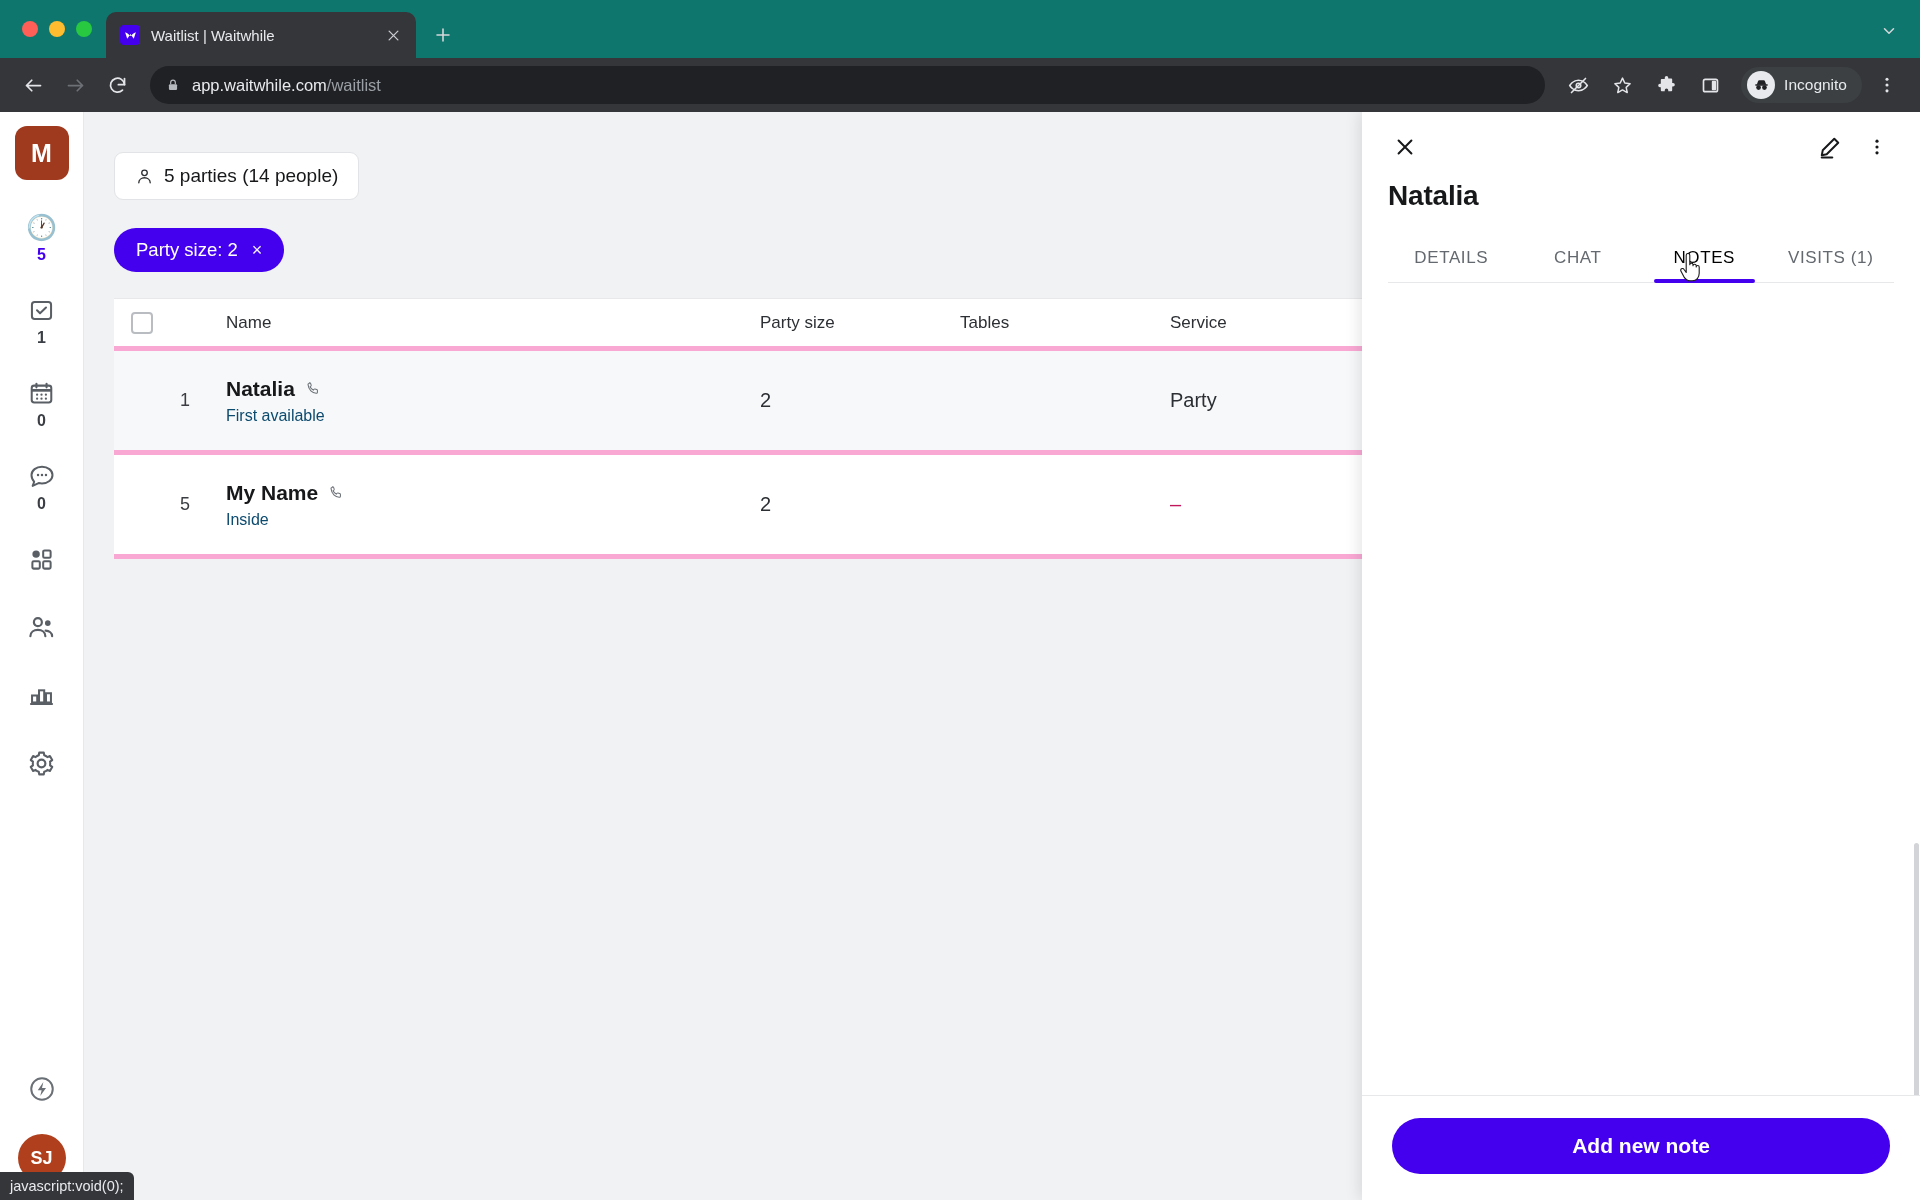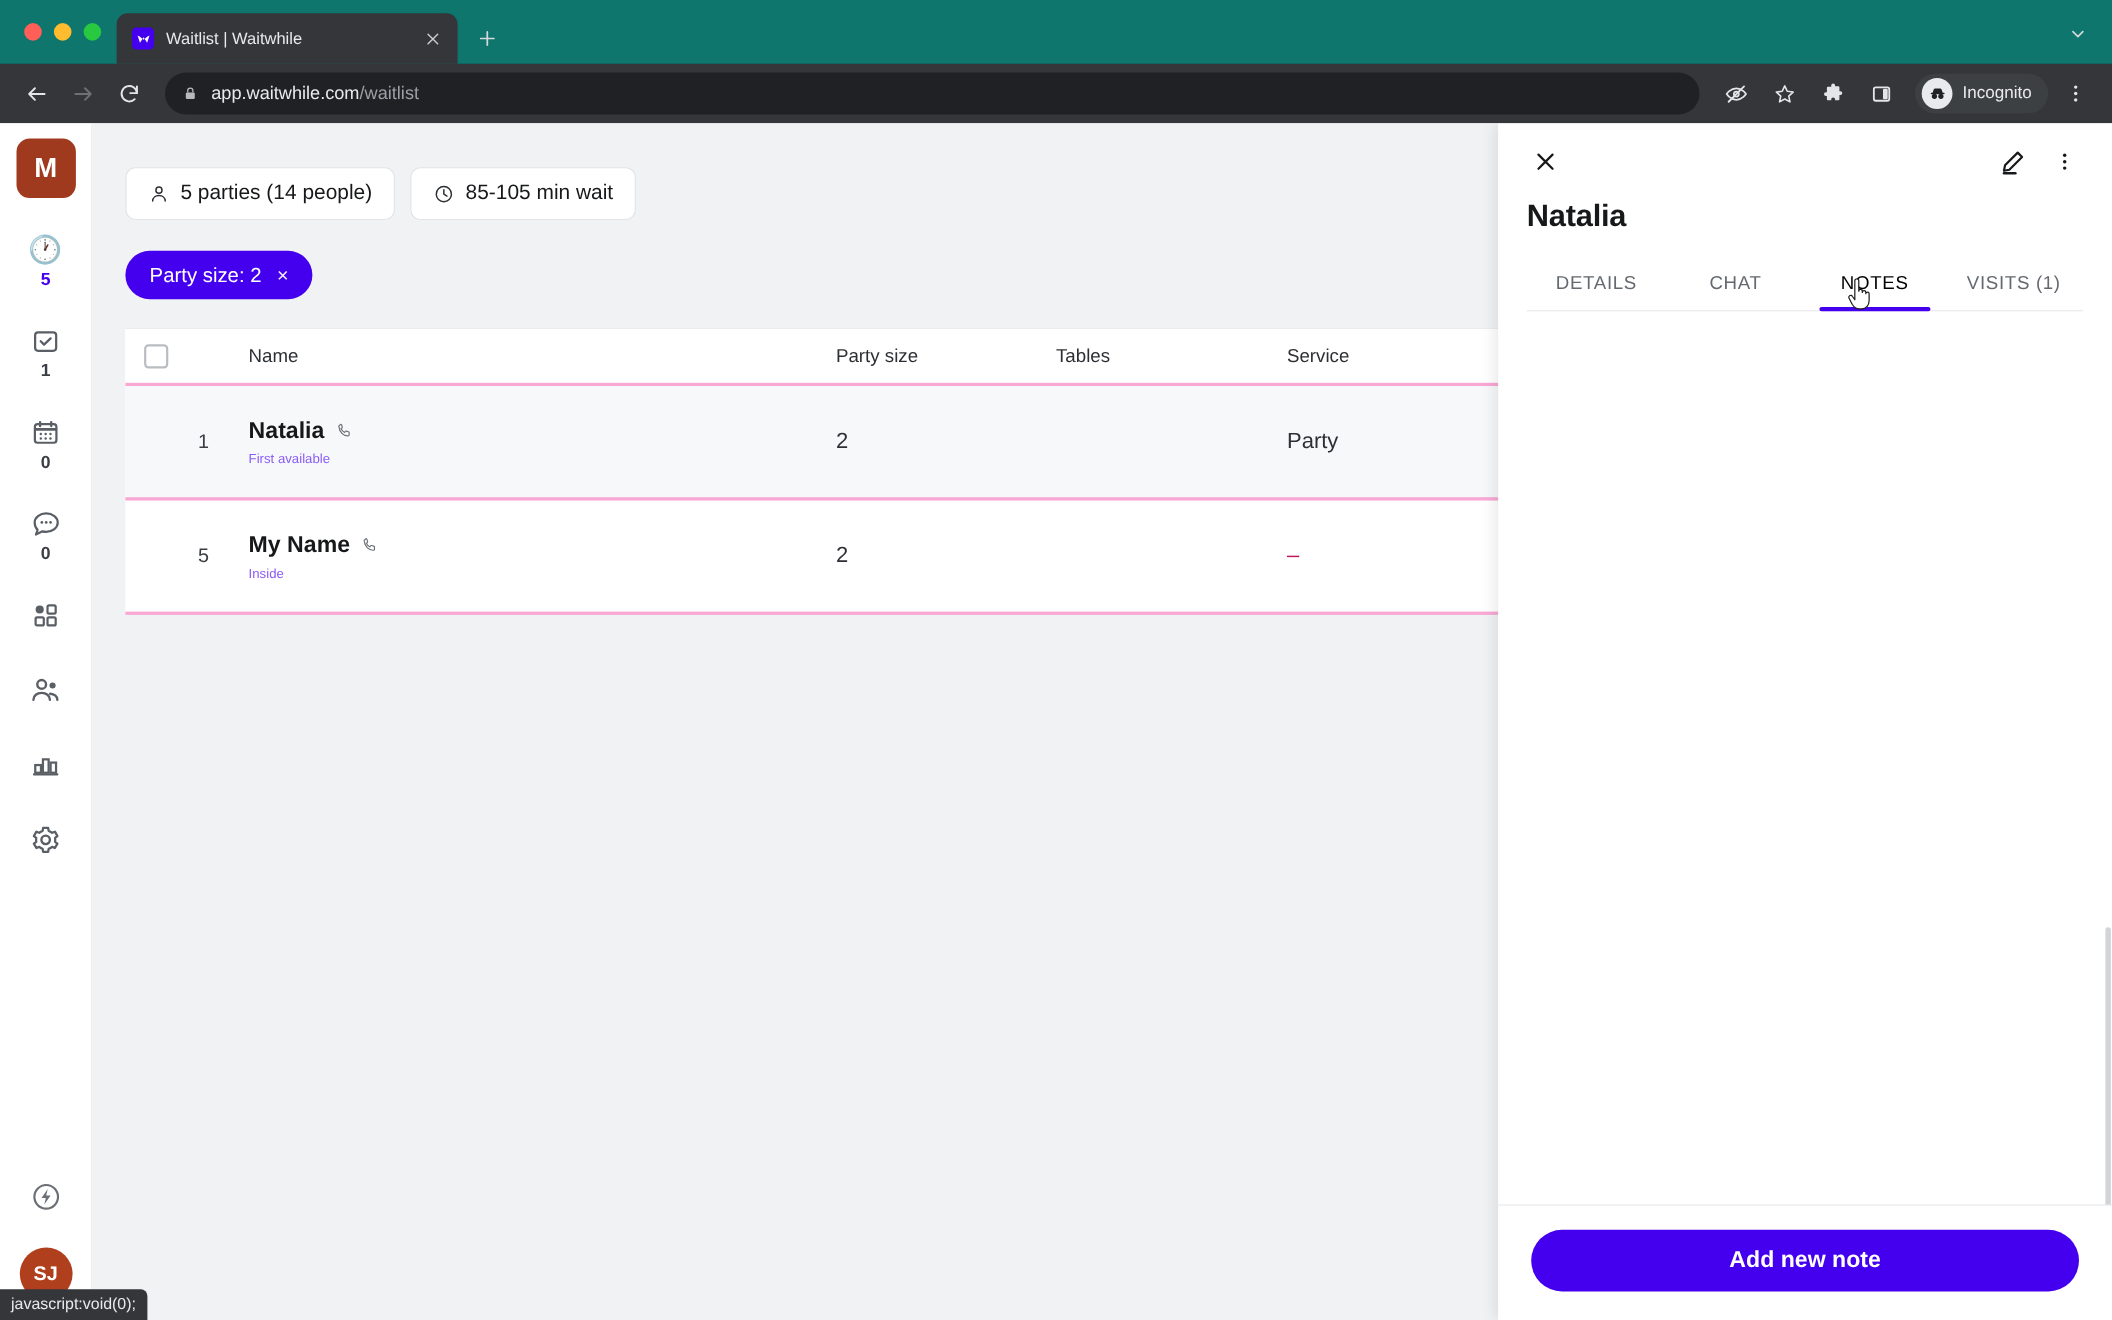--- a/index.html
+++ b/index.html
@@ -131,38 +131,38 @@
 
   .filter-row { margin-bottom:26px; display:flex; }
   .filter-chip {
     height:44px; background:#4400ee; color:#fff; border-radius:22px;
     display:flex; align-items:center; gap:14px; padding:0 22px; font-size:18.5px;
   }
   .filter-x { font-size:18px; line-height:1; opacity:.95; }
 
   
   .table { background:#fff; border-top:1px solid #e8e8ea; width:1278px; }
-  .trow { display:flex; align-items:center; border-bottom:3px solid #f9a8d4; }
+  .trow { display:flex; align-items:center; border-bottom:5px solid #f9a8d4; }
   .thead { height:52px; background:#fff; }
   .thead .cell { font-size:17px; color:#2c2f33; }
   .cell { padding:0 8px; }
   .c-check { width:56px; flex:0 0 56px; display:flex; align-items:center; justify-content:center; }
   .c-num   { width:48px; flex:0 0 48px; text-align:left; font-size:18px; color:#3a3d42; padding-left:10px;}
   .c-name  { flex:1 1 auto; min-width:0; }
   .c-party { width:200px; flex:0 0 200px; }
   .c-tables{ width:210px; flex:0 0 210px; }
   .c-service{ width:230px; flex:0 0 230px; }
 
   .checkbox { width:22px;height:22px;border:2px solid #b9bdc2;border-radius:4px; }
 
   .row-body { height:104px; }
   .row-body.alt { background:#f7f8f9; }
   .name-main { display:flex; align-items:center; gap:10px; }
   .name-text { font-size:21px; font-weight:700; color:#17181a; }
-  .name-sub { font-size:12px; color:#8b5cf6; margin-top:6px; }
+  .name-sub { font-size:16px; color:#0c4a6e; margin-top:6px; }
   .val { font-size:20px; color:#2c2f33; }
   .val.dash { color:#c2185b; font-size:20px; }
   .phone-icon { color:#6d7278; display:flex; align-items:center; }
 
   
   .panel {
     width:558px; flex:0 0 558px; background:#fff; display:flex; flex-direction:column;
     box-shadow:-3px 0 14px rgba(0,0,0,.10); z-index:10; position:relative;
   }
   .panel-top { padding:18px 26px 0 26px; flex:0 0 auto; }
@@ -428,29 +428,20 @@
 
         <div class="stat-row">
           <div class="stat-chip">
             <span style="display:flex;">
               <svg width="19" height="19" viewBox="0 0 24 24">
                   <circle cx="12" cy="7.4" r="3.5" stroke="#2c2f33" stroke-width="1.7" fill="none"></circle>
                   <path d="M4.8 20c0-3.9 3.2-6.4 7.2-6.4s7.2 2.5 7.2 6.4" stroke="#2c2f33" stroke-width="1.7" fill="none" stroke-linecap="round"></path>
                 </svg>
             </span>
             <span>5 parties (14 people)</span>
-          </div>
-          <div class="stat-chip">
-            <span style="display:flex;">
-              <svg width="19" height="19" viewBox="0 0 24 24">
-                  <circle cx="12" cy="12" r="8.7" stroke="#2c2f33" stroke-width="1.7" fill="none"></circle>
-                  <path d="M12 6.8V12l3.6 2.2" stroke="#2c2f33" stroke-width="1.7" fill="none" stroke-linecap="round" stroke-linejoin="round"></path>
-                </svg>
-            </span>
-            <span>85-105 min wait</span>
           </div>
         </div>
 
         <div class="filter-row">
           <div class="filter-chip">
             <span>Party size: 2</span>
             <span class="filter-x">×</span>
           </div>
         </div>
 

